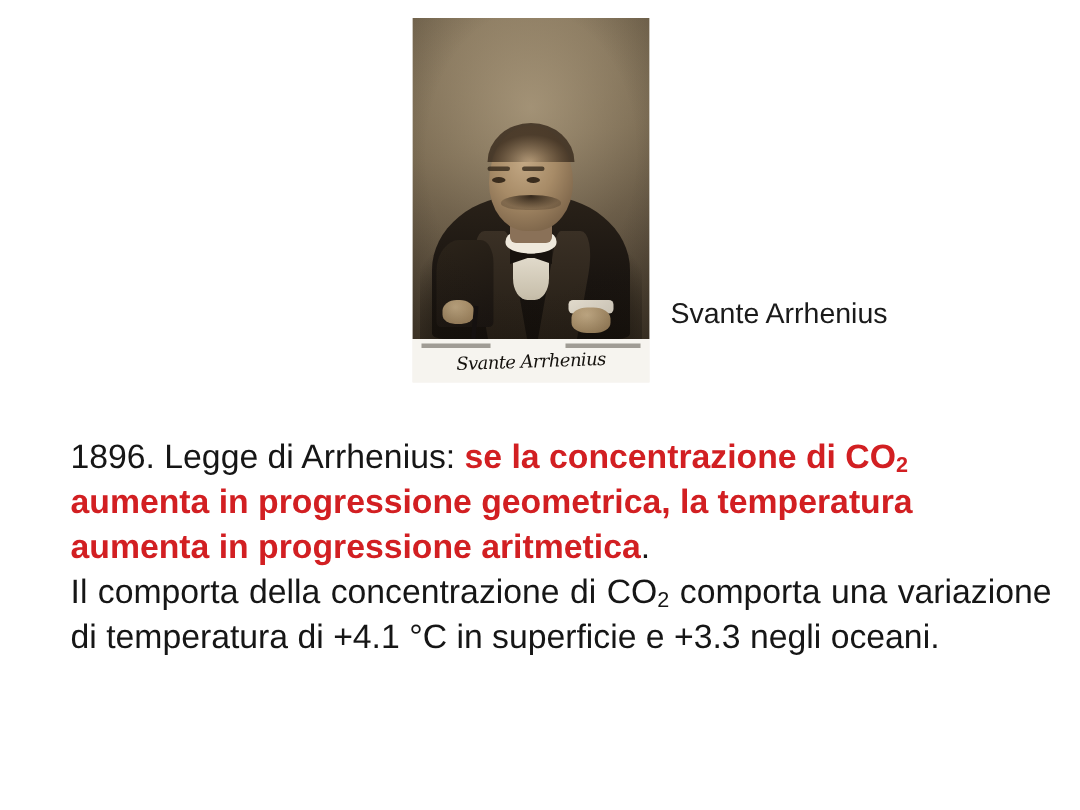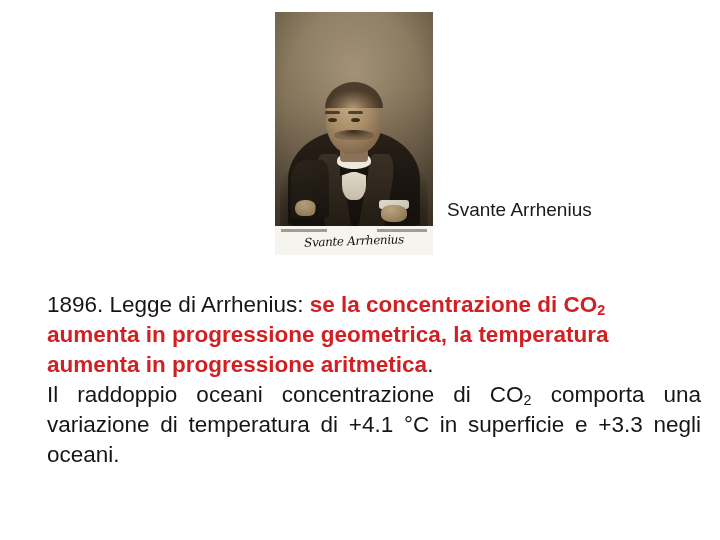--- a/index.html
+++ b/index.html
@@ -316,17 +316,17 @@
       <div class="matte-signature">Svante Arrhenius</div>
     </div>
   </div>
 
   <div class="caption">Svante Arrhenius</div>
 
   <div class="body-text">
 
     <p class="para"><span>1896. Legge di Arrhenius: </span><span class="hl"><span>se la concentrazione di CO</span><sub>2</sub><span> aumenta in progressione geometrica, la temperatura aumenta in progressione aritmetica</span></span><span>.</span></p>
 
-    <p class="para justify"><span>Il raddoppio oceani concentrazione di CO</span><sub>2</sub><span> comporta una variazione di temperatura di +4.1 °C in superficie e +3.3 negli oceani.</span></p>
+    <p class="para justify"><span>Il comporta della concentrazione di CO</span><sub>2</sub><span> comporta una variazione di temperatura di +4.1 °C in superficie e +3.3 negli oceani.</span></p>
 
   </div>
 
 </div>
 
 </body></html>

